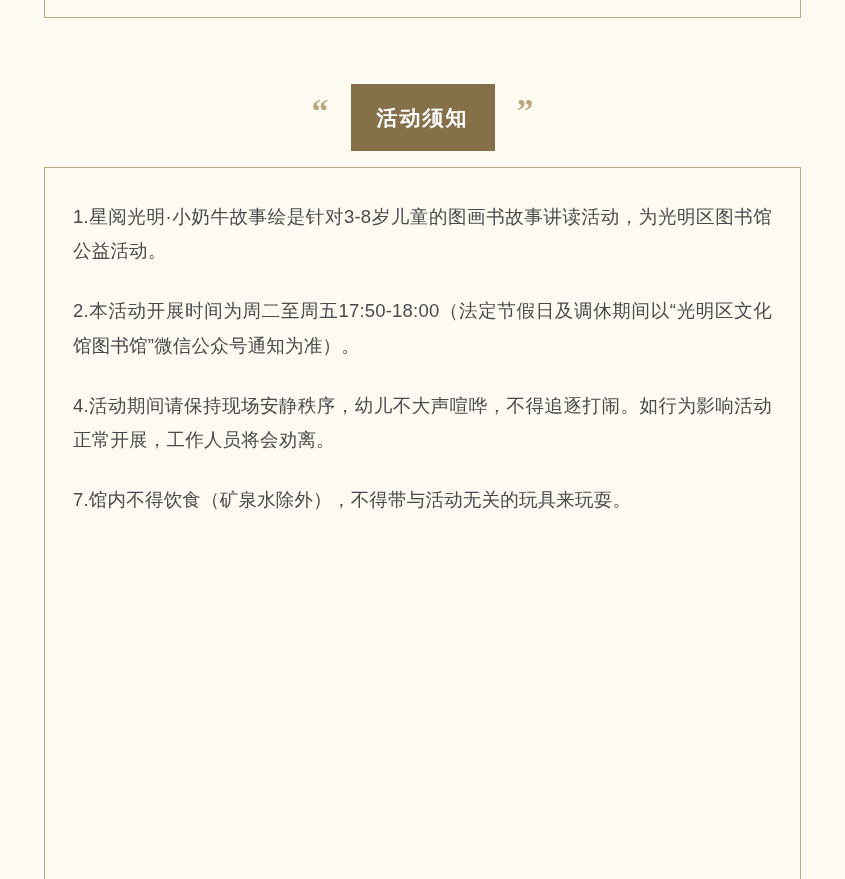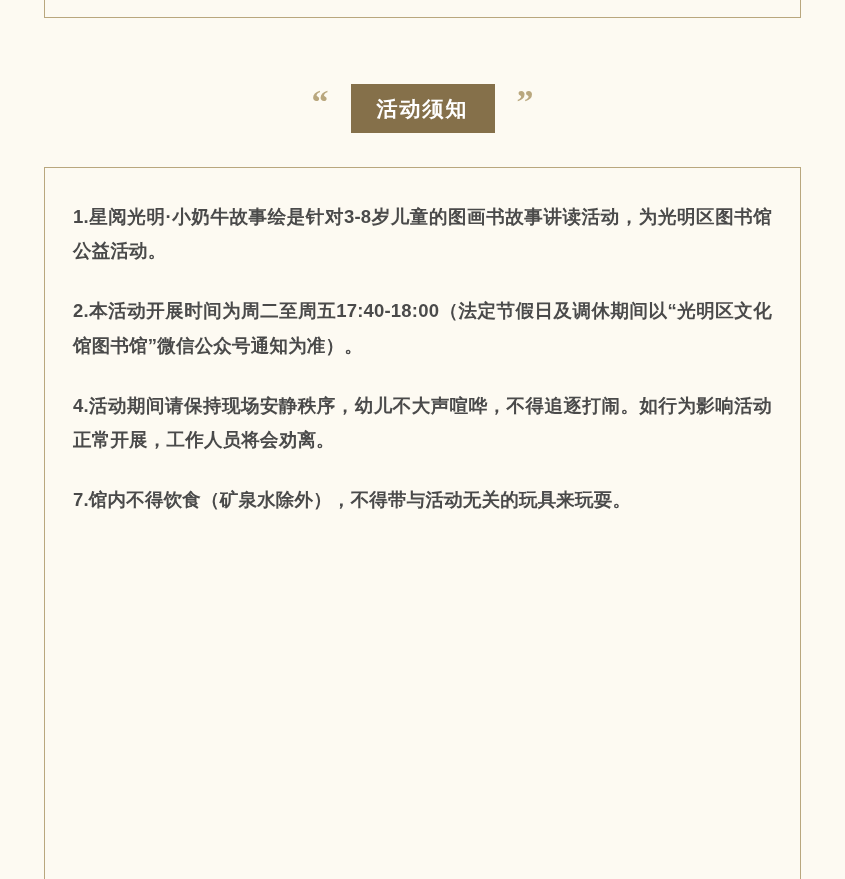--- a/index.html
+++ b/index.html
@@ -51,21 +51,21 @@
     font-family: "Liberation Serif", serif;
   }
   .quote.left { margin-right: 22px; padding-bottom: 14px; }
   .quote.right { margin-left: 22px; padding-bottom: 14px; }
   .title-tab {
     background: #85704a;
     color: #ffffff;
     font-size: 21px;
     font-weight: bold;
     letter-spacing: 2px;
-    padding: 14px 26px;
+    padding: 23px 26px;
     line-height: 1;
     white-space: nowrap;
   }
 
   
   .content-box {
     position: absolute;
     left: 44px;
     top: 167px;
     width: 757px;
@@ -76,36 +76,35 @@
     padding: 32px 28px 0 28px;
     overflow: hidden;
   }
   .para {
     color: #4a4a4a;
     font-size: 18.5px;
     line-height: 1.85;
     margin: 0 0 26px 0;
     text-align: justify;
     letter-spacing: 0.2px;
-    font-weight: bold;
   }
 </style>
 </head>
 <body>
 
 <div class="page">
 
   <div class="top-box"></div>
 
   <div class="title-row">
     <span class="quote left">“</span>
     <div class="title-tab">活动须知</div>
     <span class="quote right">”</span>
   </div>
 
   <div class="content-box">
     <p class="para">1.星阅光明·小奶牛故事绘是针对3-8岁儿童的图画书故事讲读活动，为光明区图书馆公益活动。</p>
-    <p class="para">2.本活动开展时间为周二至周五17:40-18:00（法定节假日及调休期间以“光明区文化馆图书馆”微信公众号通知为准）。</p>
+    <p class="para">2.本活动开展时间为周二至周五17:50-18:00（法定节假日及调休期间以“光明区文化馆图书馆”微信公众号通知为准）。</p>
     <p class="para">4.活动期间请保持现场安静秩序，幼儿不大声喧哗，不得追逐打闹。如行为影响活动正常开展，工作人员将会劝离。</p>
     <p class="para">7.馆内不得饮食（矿泉水除外），不得带与活动无关的玩具来玩耍。</p>
   </div>
 
 </div>
 
 </body></html>

